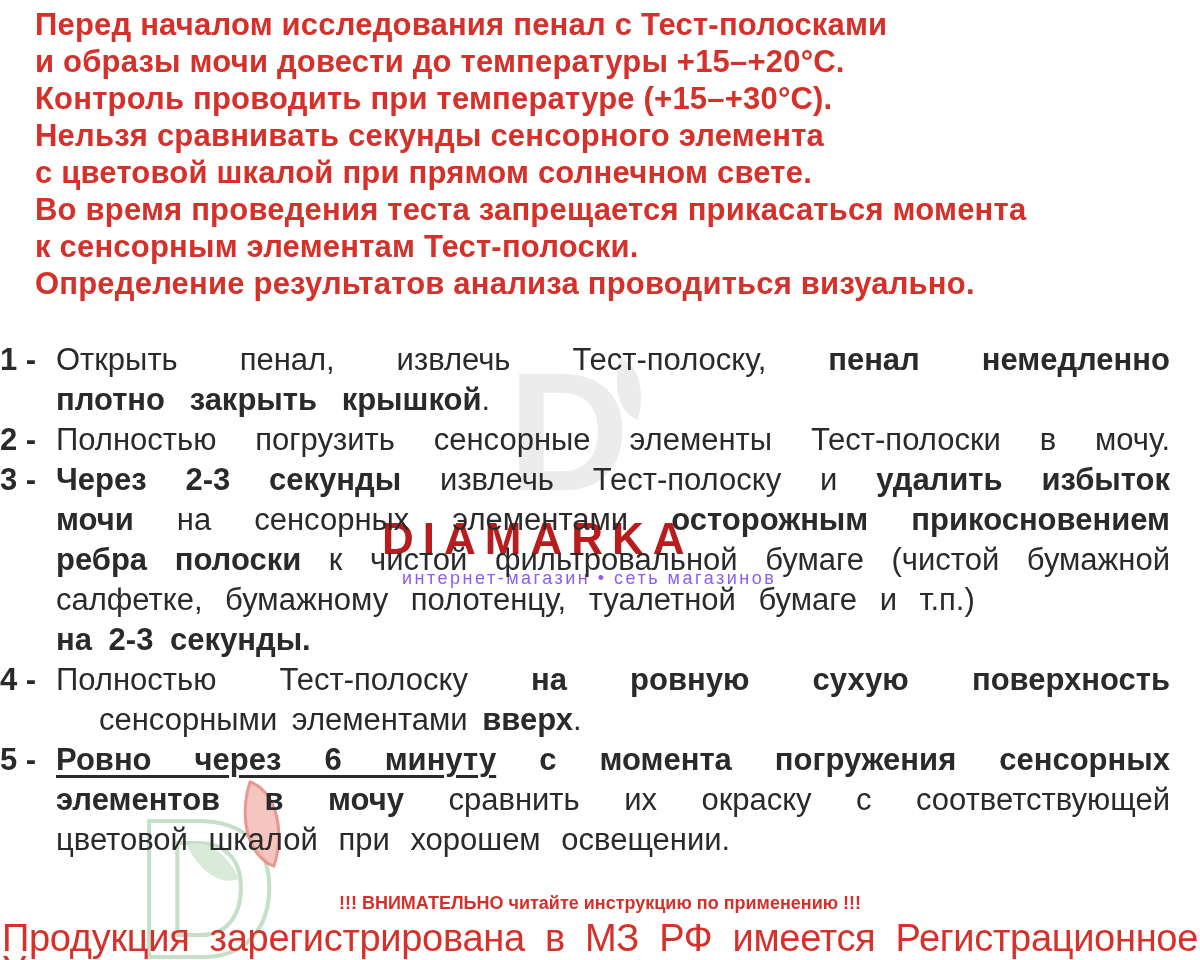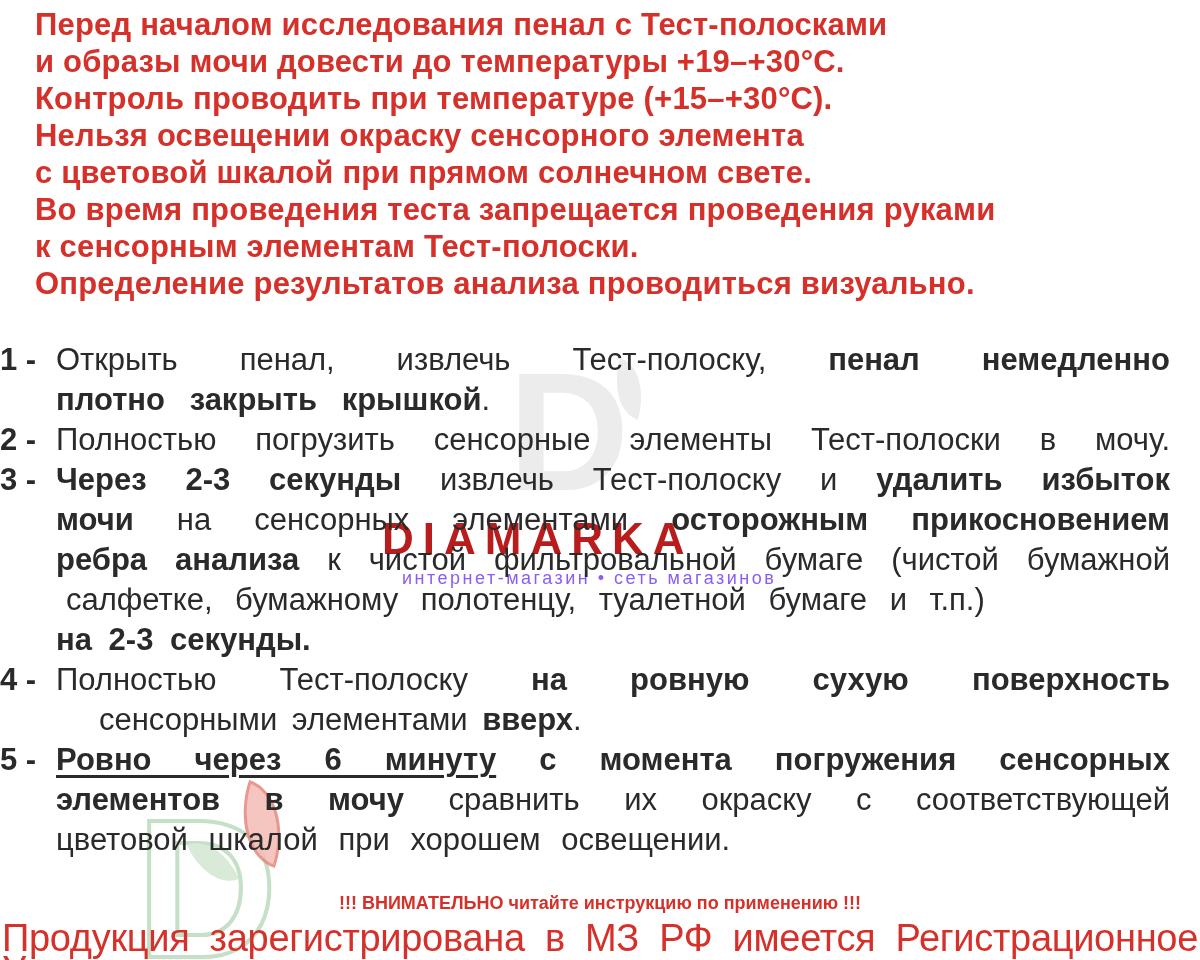--- a/index.html
+++ b/index.html
@@ -112,25 +112,25 @@
   <div class="wm wm-leaf-center"></div>
   <div class="wm wm-name">DIAMARKA</div>
   <div class="wm wm-tagline">интернет-магазин • сеть магазинов</div>
   <div class="wm wm-logo-letter">D</div>
   <div class="wm wm-logo-leaf-green"></div>
   <div class="wm wm-logo-leaf-red"></div>
 
   <div class="content">
     <div class="red-header">
         <div>Перед началом исследования пенал с Тест-полосками</div>
-        <div>и образы мочи довести до температуры +19–+30°С.</div>
+        <div>и образы мочи довести до температуры +15–+20°С.</div>
         <div>Контроль проводить при температуре (+15–+30°С).</div>
-        <div>Нельзя освещении окраску сенсорного элемента</div>
+        <div>Нельзя сравнивать секунды сенсорного элемента</div>
         <div>с цветовой шкалой при прямом солнечном свете.</div>
-        <div>Во время проведения теста запрещается проведения руками</div>
+        <div>Во время проведения теста запрещается прикасаться момента</div>
         <div>к сенсорным элементам Тест-полоски.</div>
         <div>Определение результатов анализа проводиться визуально.</div>
       </div>
     <div class="steps">
         <div class="step">
           <div class="step-number">1 -</div>
           <div>
             <div class="step-line justify"><span class="">Открыть пенал, извлечь Тест-полоску, </span><span class="b">пенал немедленно</span></div>
             <div class="step-line" style="word-spacing: 16px;"><span class="b">плотно закрыть крышкой</span><span class="">.</span></div>
           </div>
@@ -139,22 +139,22 @@
           <div class="step-number">2 -</div>
           <div>
             <div class="step-line justify"><span class="">Полностью погрузить сенсорные элементы Тест-полоски в мочу.</span></div>
           </div>
         </div>
         <div class="step">
           <div class="step-number">3 -</div>
           <div>
             <div class="step-line justify"><span class="b">Через 2-3 секунды</span><span class=""> извлечь Тест-полоску и </span><span class="b">удалить избыток</span></div>
             <div class="step-line justify"><span class="b">мочи</span><span class=""> на сенсорных элементами </span><span class="b">осторожным прикосновением</span></div>
-            <div class="step-line justify"><span class="b">ребра анализа</span><span class=""> к чистой фильтровальной бумаге (чистой бумажной</span></div>
-            <div class="step-line" style="word-spacing: 14px; margin-left: 10px;"><span class="">салфетке, бумажному полотенцу, туалетной бумаге и т.п.)</span></div>
+            <div class="step-line justify"><span class="b">ребра полоски</span><span class=""> к чистой фильтровальной бумаге (чистой бумажной</span></div>
+            <div class="step-line" style="word-spacing: 14px;"><span class="">салфетке, бумажному полотенцу, туалетной бумаге и т.п.)</span></div>
             <div class="step-line" style="word-spacing: 8px;"><span class="b">на 2-3 секунды.</span></div>
           </div>
         </div>
         <div class="step">
           <div class="step-number">4 -</div>
           <div>
             <div class="step-line justify"><span class="">Полностью Тест-полоску </span><span class="b">на ровную сухую поверхность</span></div>
             <div class="step-line" style="word-spacing: 6px; margin-left: 43px;"><span class="">сенсорными элементами </span><span class="b">вверх</span><span class="">.</span></div>
           </div>
         </div>

